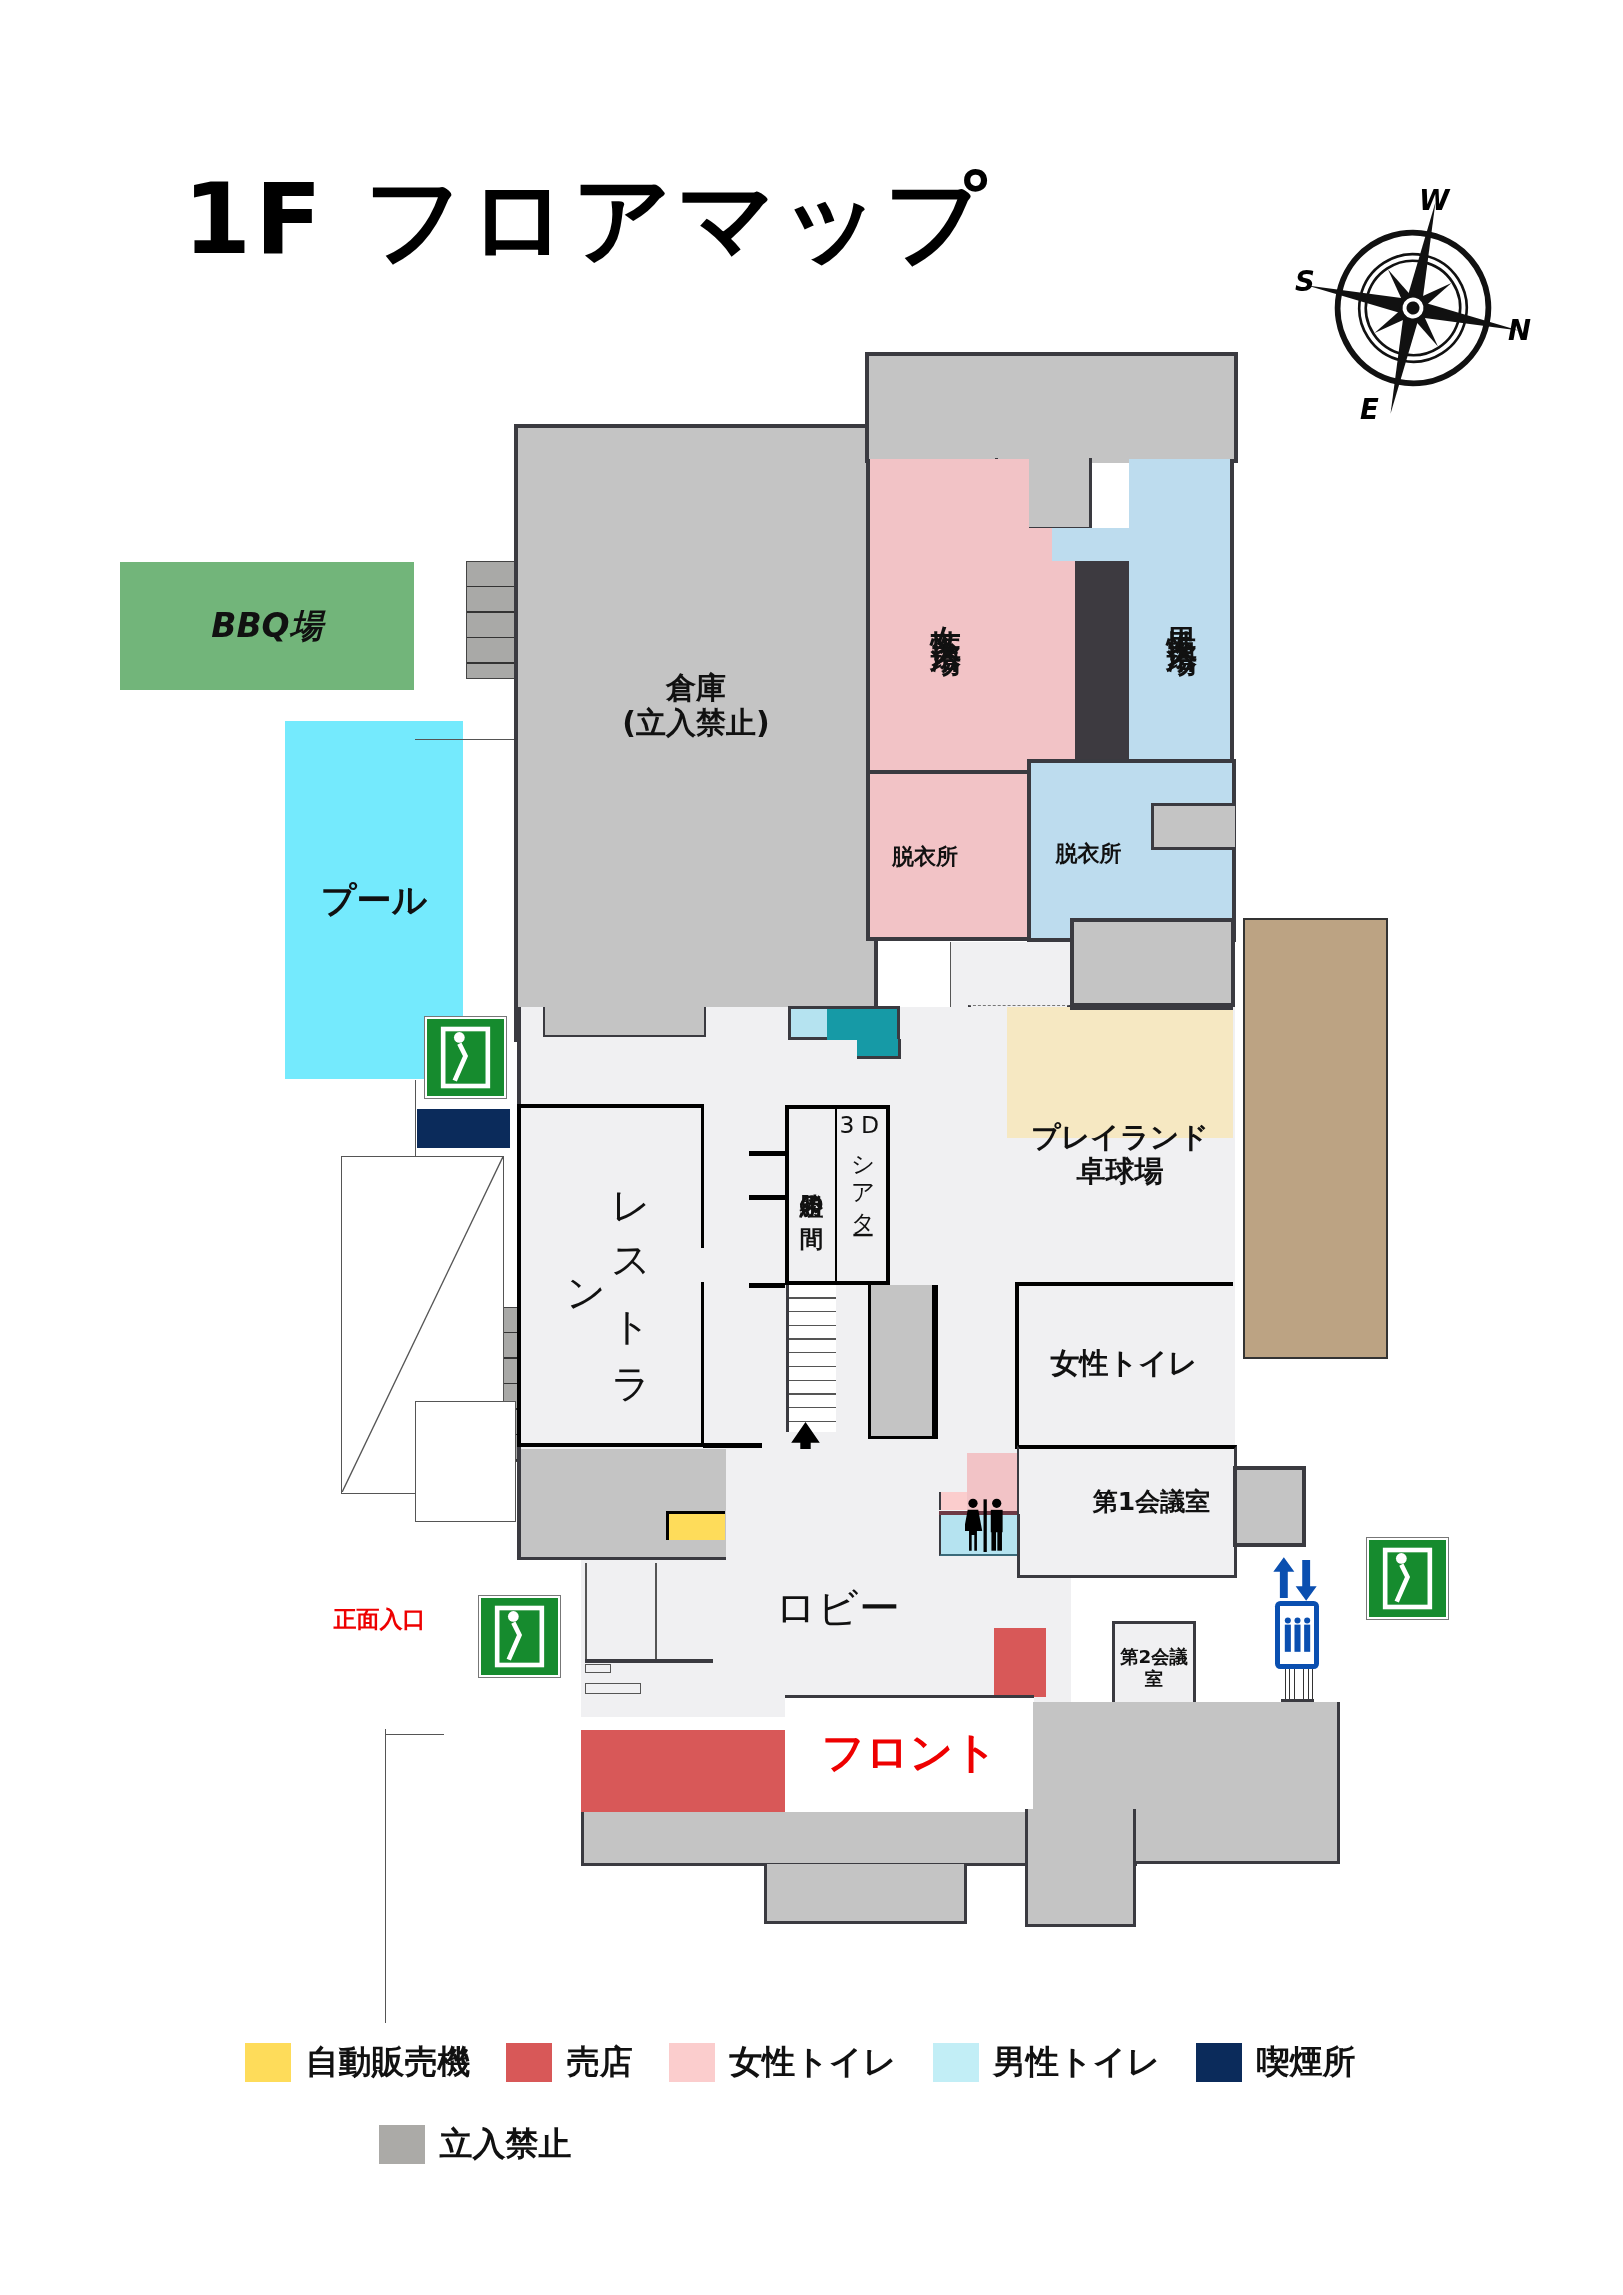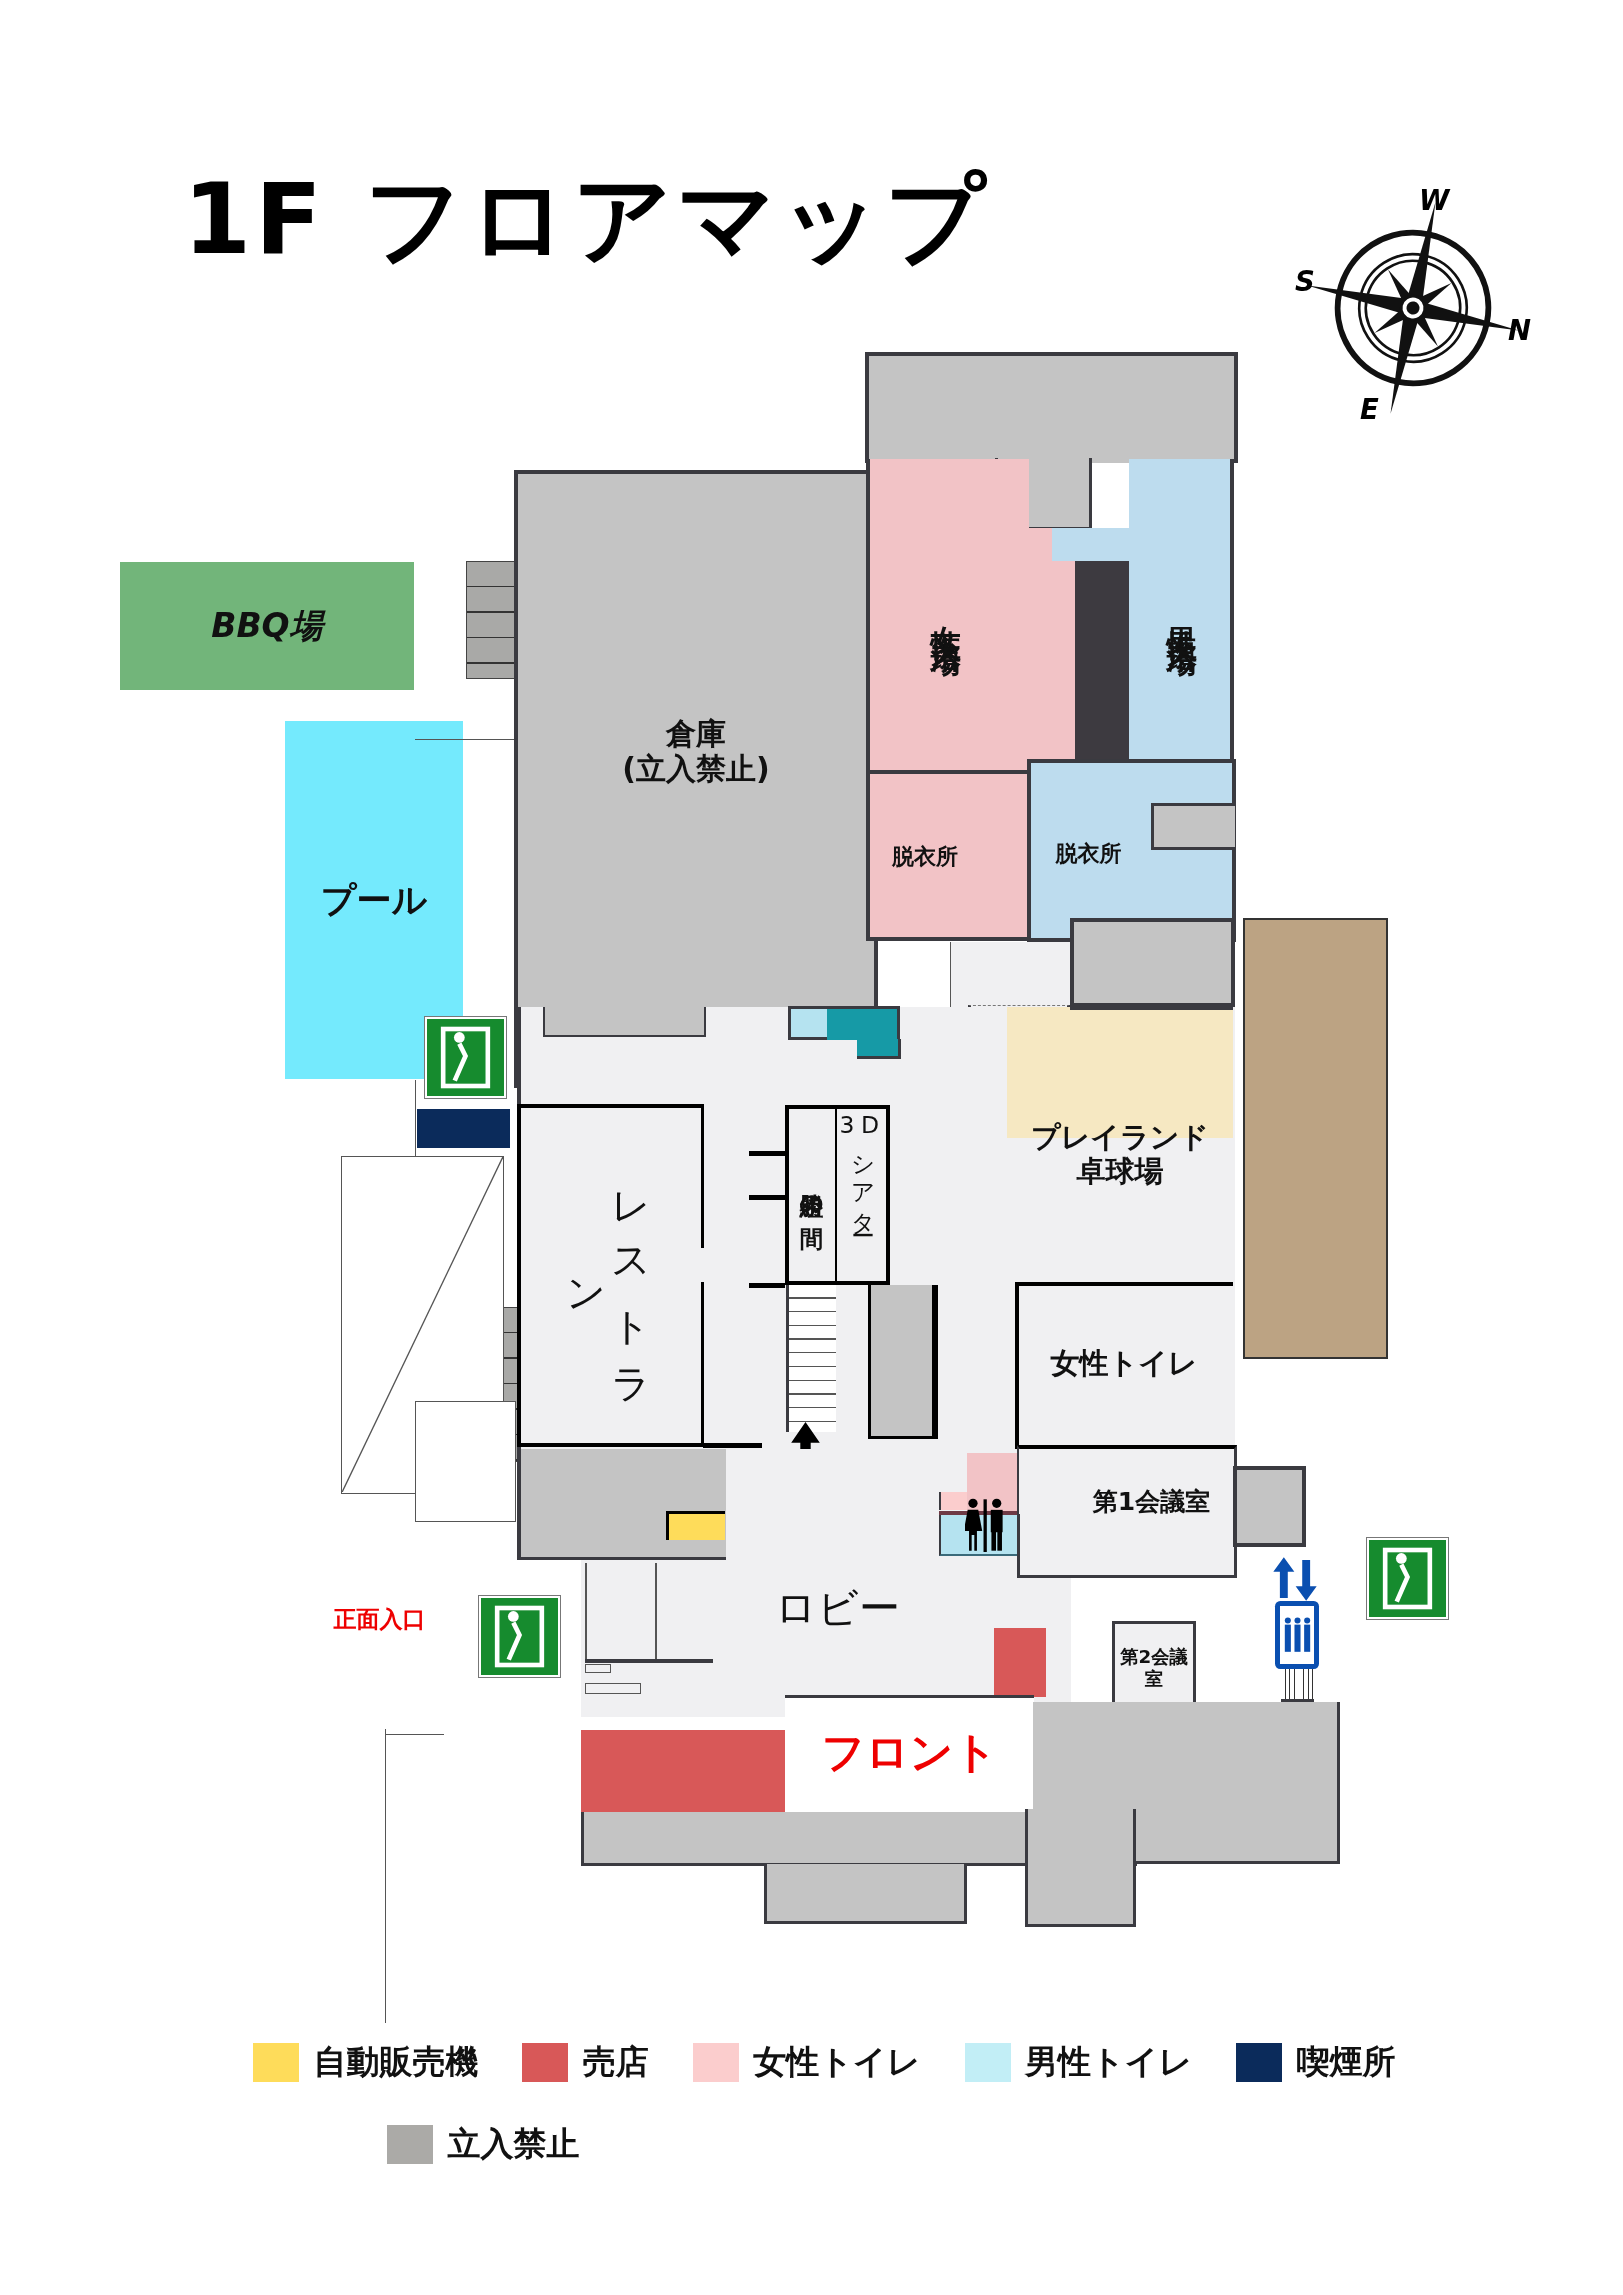--- a/index.html
+++ b/index.html
@@ -20,21 +20,21 @@
   .yellow { background:#fedc5a; }
   .navy { background:#0b2b5b; }
   .cream { background:#f6e8c2; }
   .tan { background:#bca383; border:2px solid #333; }
   .exit-sign { position:absolute; background:#168b2e; border:2px solid #fff; outline:1.3px solid #777; }
   .exit-sign svg { width:100%; height:100%; display:block; }
   .stairs { position:absolute; background:
       repeating-linear-gradient(to bottom,#a9a9a7 0,#a9a9a7 24px,#333 24px,#333 25.5px);
       border:1.3px solid #444; }
   .legend-row { position:absolute; display:flex; align-items:center; gap:18.3px; }
-  .legend-item { display:flex; align-items:center; gap:14.4px;margin-left:8px; }
+  .legend-item { display:flex; align-items:center; gap:14.4px; }
   .swatch { width:46px; height:39px; }
   .legend-label { font-size:33px; font-weight:bold; color:#111; }
 </style>
 </head>
 <body>
 
 <div class="abs" style="left:183px;top:170px;font-size:98px;font-weight:900;letter-spacing:3.9px;color:#000;line-height:1;">1F フロアマップ</div>
 
 <div class="abs" style="left:1282px;top:177px;width:262px;height:262px;">
   <svg viewBox="0 0 400 400" width="262" height="262">
@@ -80,21 +80,21 @@
   <svg width="161" height="335" style="position:absolute;left:0;top:0;" viewBox="0 0 246 513">
       <line x1="0" y1="513" x2="246" y2="0" stroke="#555" stroke-width="2"></line>
     </svg>
 </div>
 <div class="abs" style="left:415px;top:1401px;width:101px;height:121px;border:1.3px solid #555;background:#fff;"></div>
 <div class="abs" style="left:385px;top:1729px;width:1.3px;height:294px;background:#555;"></div>
 <div class="abs" style="left:385px;top:1734px;width:59px;height:1.3px;background:#555;"></div>
 
 <div class="abs tan" style="left:1243px;top:918px;width:145px;height:441px;"></div>
 
-<div class="abs wall gray" style="left:514px;top:470px;width:364px;height:618px;">
+<div class="abs wall gray" style="left:514px;top:424px;width:364px;height:618px;">
   <div class="label" style="left:0;right:0;top:235px;height:85px;flex-direction:column;font-size:30px;">
     <span>倉庫</span>
     <span>(立入禁止)</span>
   </div>
 </div>
 
 <div class="abs wall gray" style="left:865px;top:352px;width:373px;height:111px;border-bottom:none;"></div>
 <div class="abs gray" style="left:995px;top:458px;width:97px;height:72px;border:3.9px solid #3a3a40;border-top:none;"></div>
 
 <div class="abs pink" style="left:866px;top:459px;width:163px;height:311px;border-left:4.6px solid #3a3a40;"></div>

